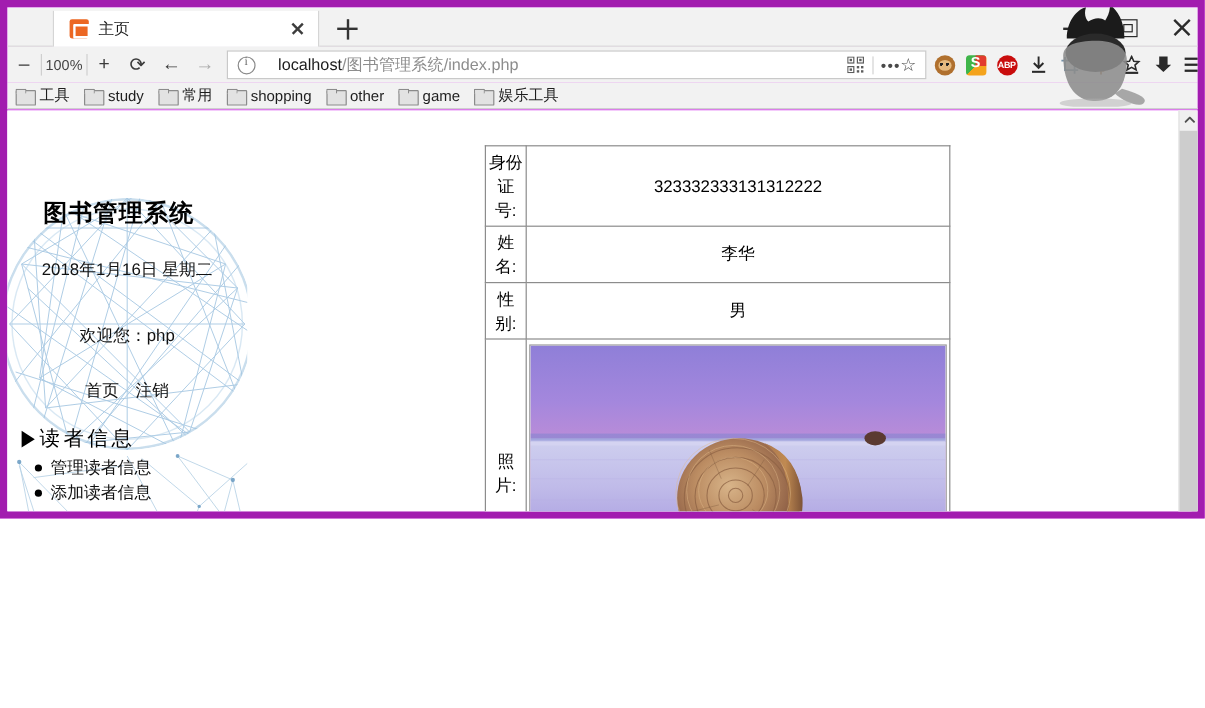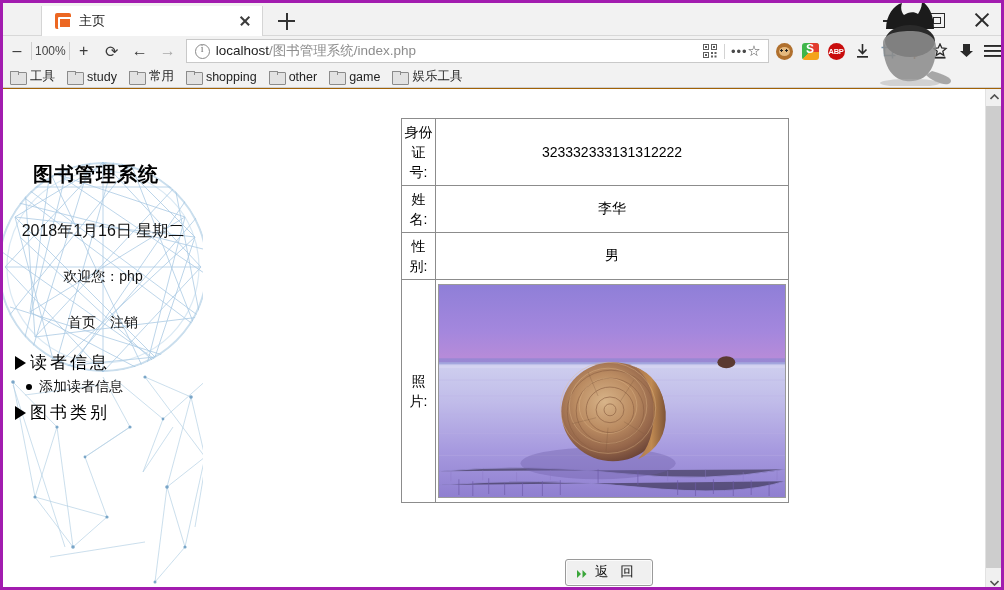--- a/index.html
+++ b/index.html
@@ -7,23 +7,23 @@
     width: 1004px; height: 590px;
     overflow: hidden;
     font-family: "Liberation Sans", "DejaVu Sans", sans-serif;
     background: #ffffff;
   }
   * { box-sizing: border-box; }
 
   
   #window {
     position: relative;
-    width: 1004px; height: 590px;
-    border: 3px solid #a21caf;
-    background: #a16207;
+    width: 1004px; height: 432px;
+    border: 6px solid #a21caf;
+    background: #d946ef;
     overflow: hidden;
   }
 
   
   #tabstrip {
     position: absolute; left: 0; top: 0;
     width: 1002px; height: 33px;
     background: #f2f2f2;
     border-bottom: 1px solid #d8d8d8;
   }
@@ -139,21 +139,21 @@
     width: 15px; height: 15px; border: 1.3px solid #8a8a8a;
     border-radius: 50%; margin-left: 8px; flex: 0 0 auto;
     position: relative;
   }
   .info-circle::after {
     content: "i"; position: absolute; left: 0; right: 0; top: -2px;
     text-align: center; font-size: 10px; color: #6c6c6c;
     font-family: "Liberation Serif", serif;
   }
   #urltext {
-    margin-left: 6px; font-size: 13.5px; color: #8d8d8d;
+    margin-left: 19px; font-size: 13.5px; color: #8d8d8d;
     white-space: nowrap; overflow: hidden;
   }
   #urltext .host { color: #1c1c1c; }
   .url-right {
     margin-left: auto; display: flex; align-items: center; flex: 0 0 auto;
   }
   .icon-qr {
     width: 14px; height: 14px; margin: 0 7px;
     position: relative;
   }
@@ -270,22 +270,22 @@
     position: absolute; left: -8px; top: 38px;
     width: 230px; height: 470px;
     opacity: 1; pointer-events: none;
   }
   #sys-title {
     position: absolute; left: 30px; top: 72px;
     font-size: 20px; font-weight: bold; color: #000;
     letter-spacing: 1px; z-index: 3;
   }
   #sb-date {
-    position: absolute; left: 0; top: 132px; width: 200px;
-    text-align: center; font-size: 16px; color: #111; z-index: 3;
+    position: absolute; left: 0; top: 124px; width: 200px;
+    text-align: center; font-size: 14px; color: #111; z-index: 3;
   }
   #sb-welcome {
     position: absolute; left: 0; top: 179px; width: 200px;
     text-align: center; font-size: 14px; color: #111; z-index: 3;
   }
   #sb-links {
     position: absolute; left: 0; top: 225px; width: 200px;
     text-align: center; font-size: 14px; color: #111; z-index: 3;
   }
   #sb-links span { cursor: pointer; }
@@ -599,20 +599,21 @@
           <span>注销</span>
         </div>
 
         <div id="sb-nav">
 
           <div class="nav-group">
             <span class="tri"></span>
             <span>读者信息</span>
           </div>
           <ul class="nav-sub">
+            <li>管理读者信息</li>
             <li>添加读者信息</li>
           </ul>
 
           <div class="nav-group">
             <span class="tri"></span>
             <span>图书类别</span>
           </div>
         </div>
       </div>
 

